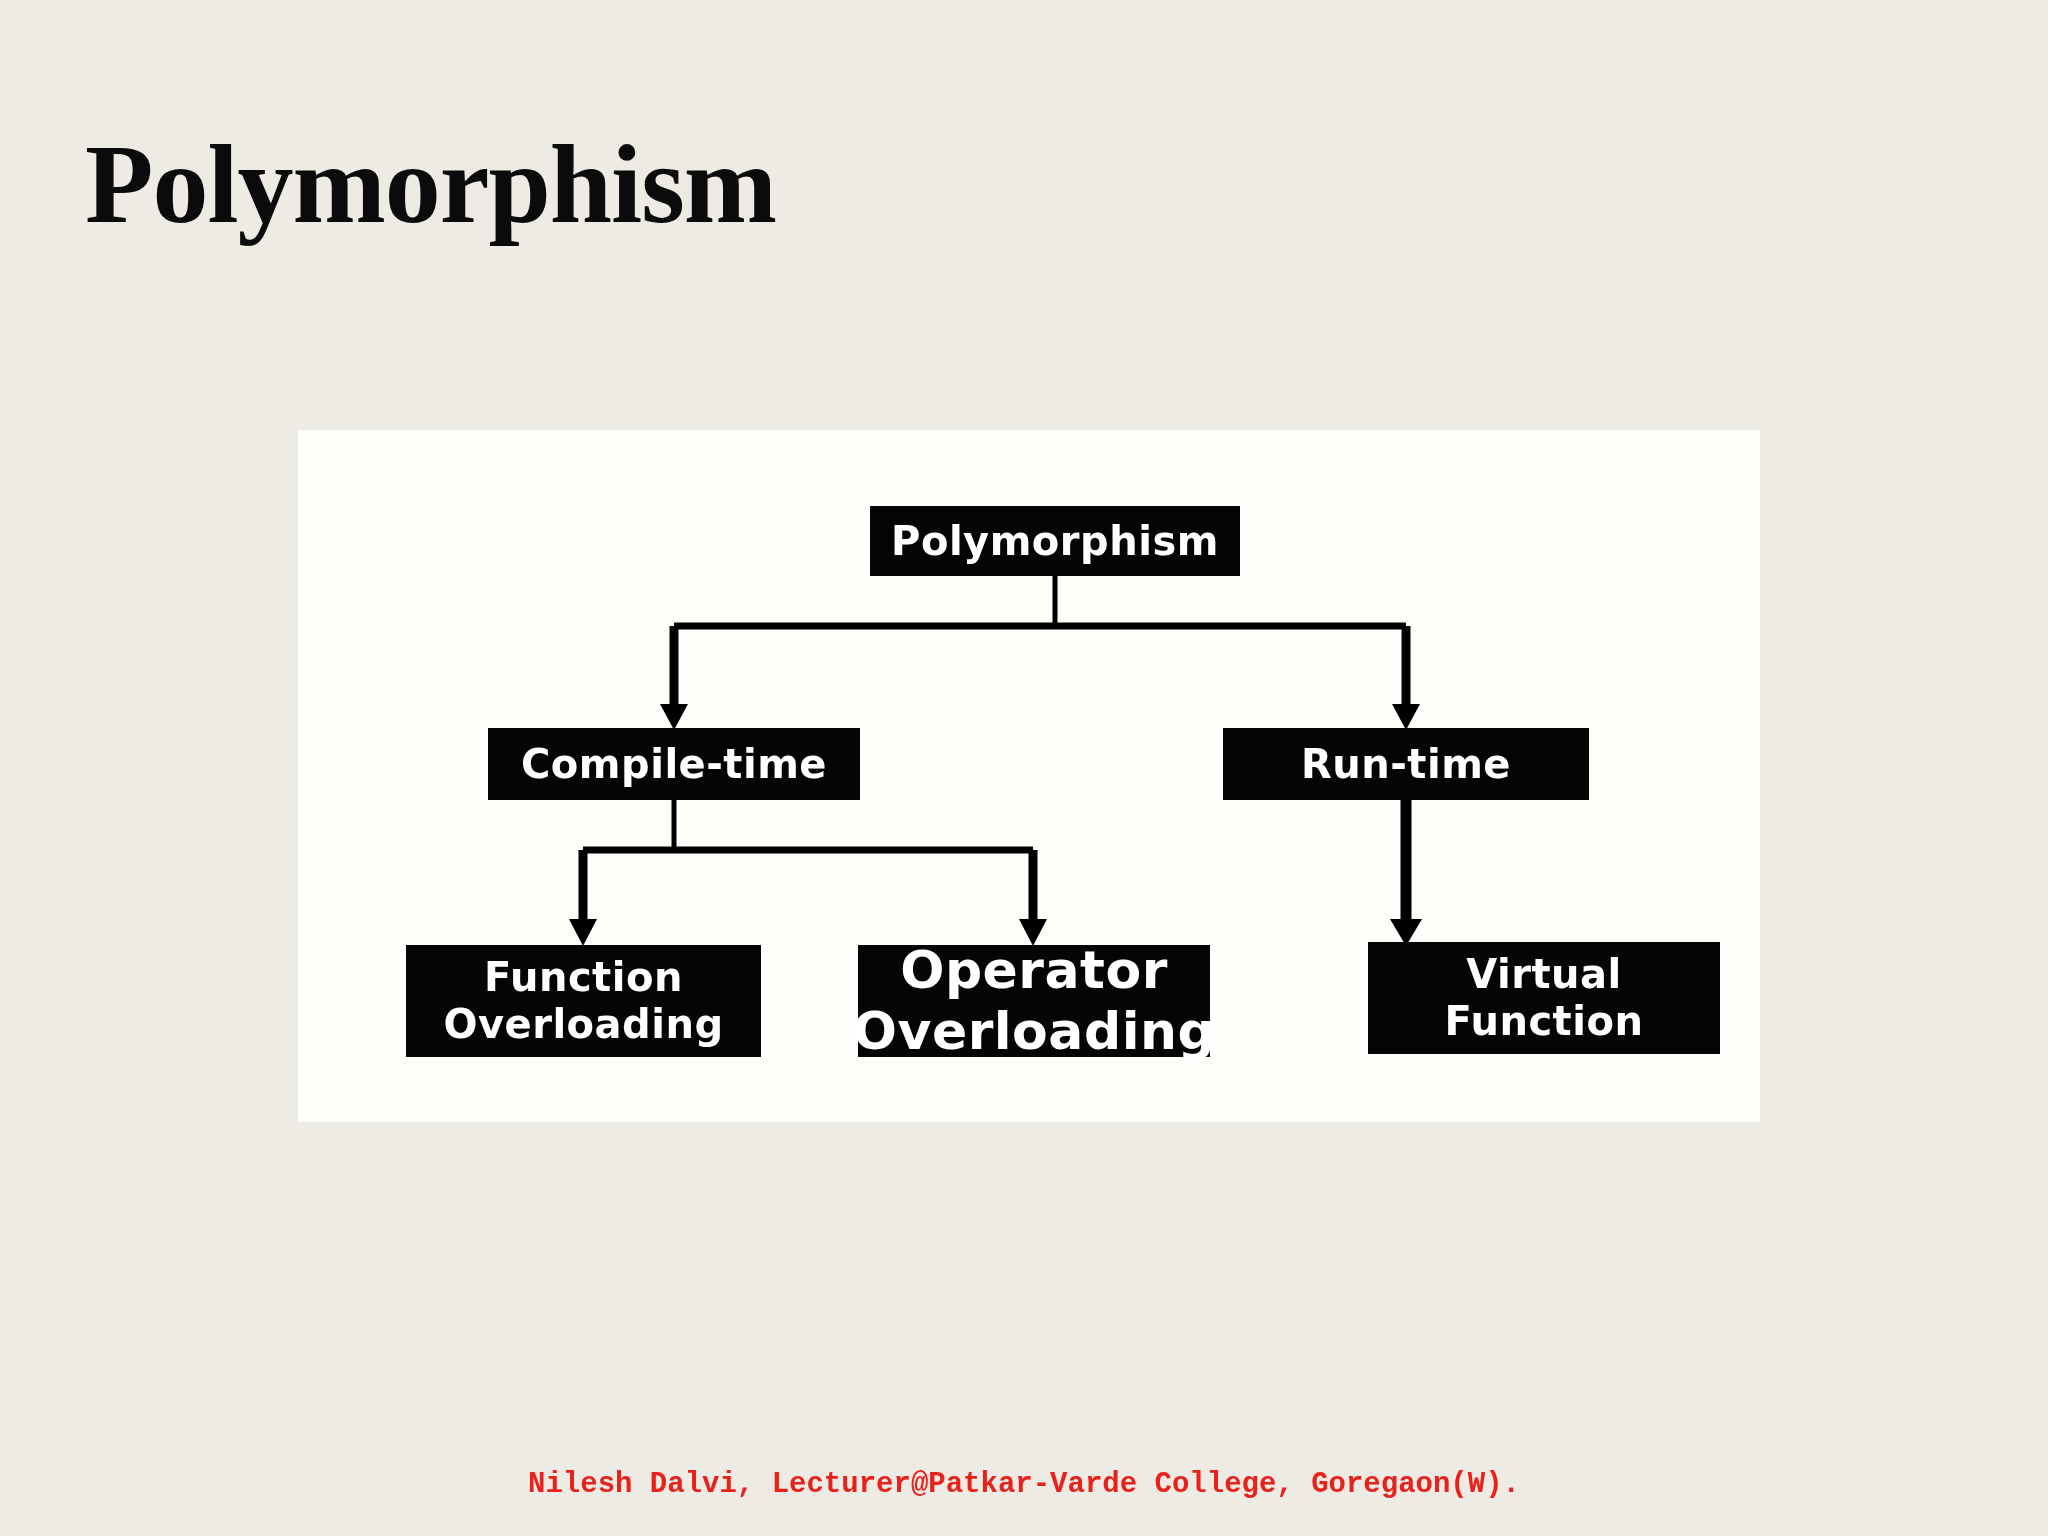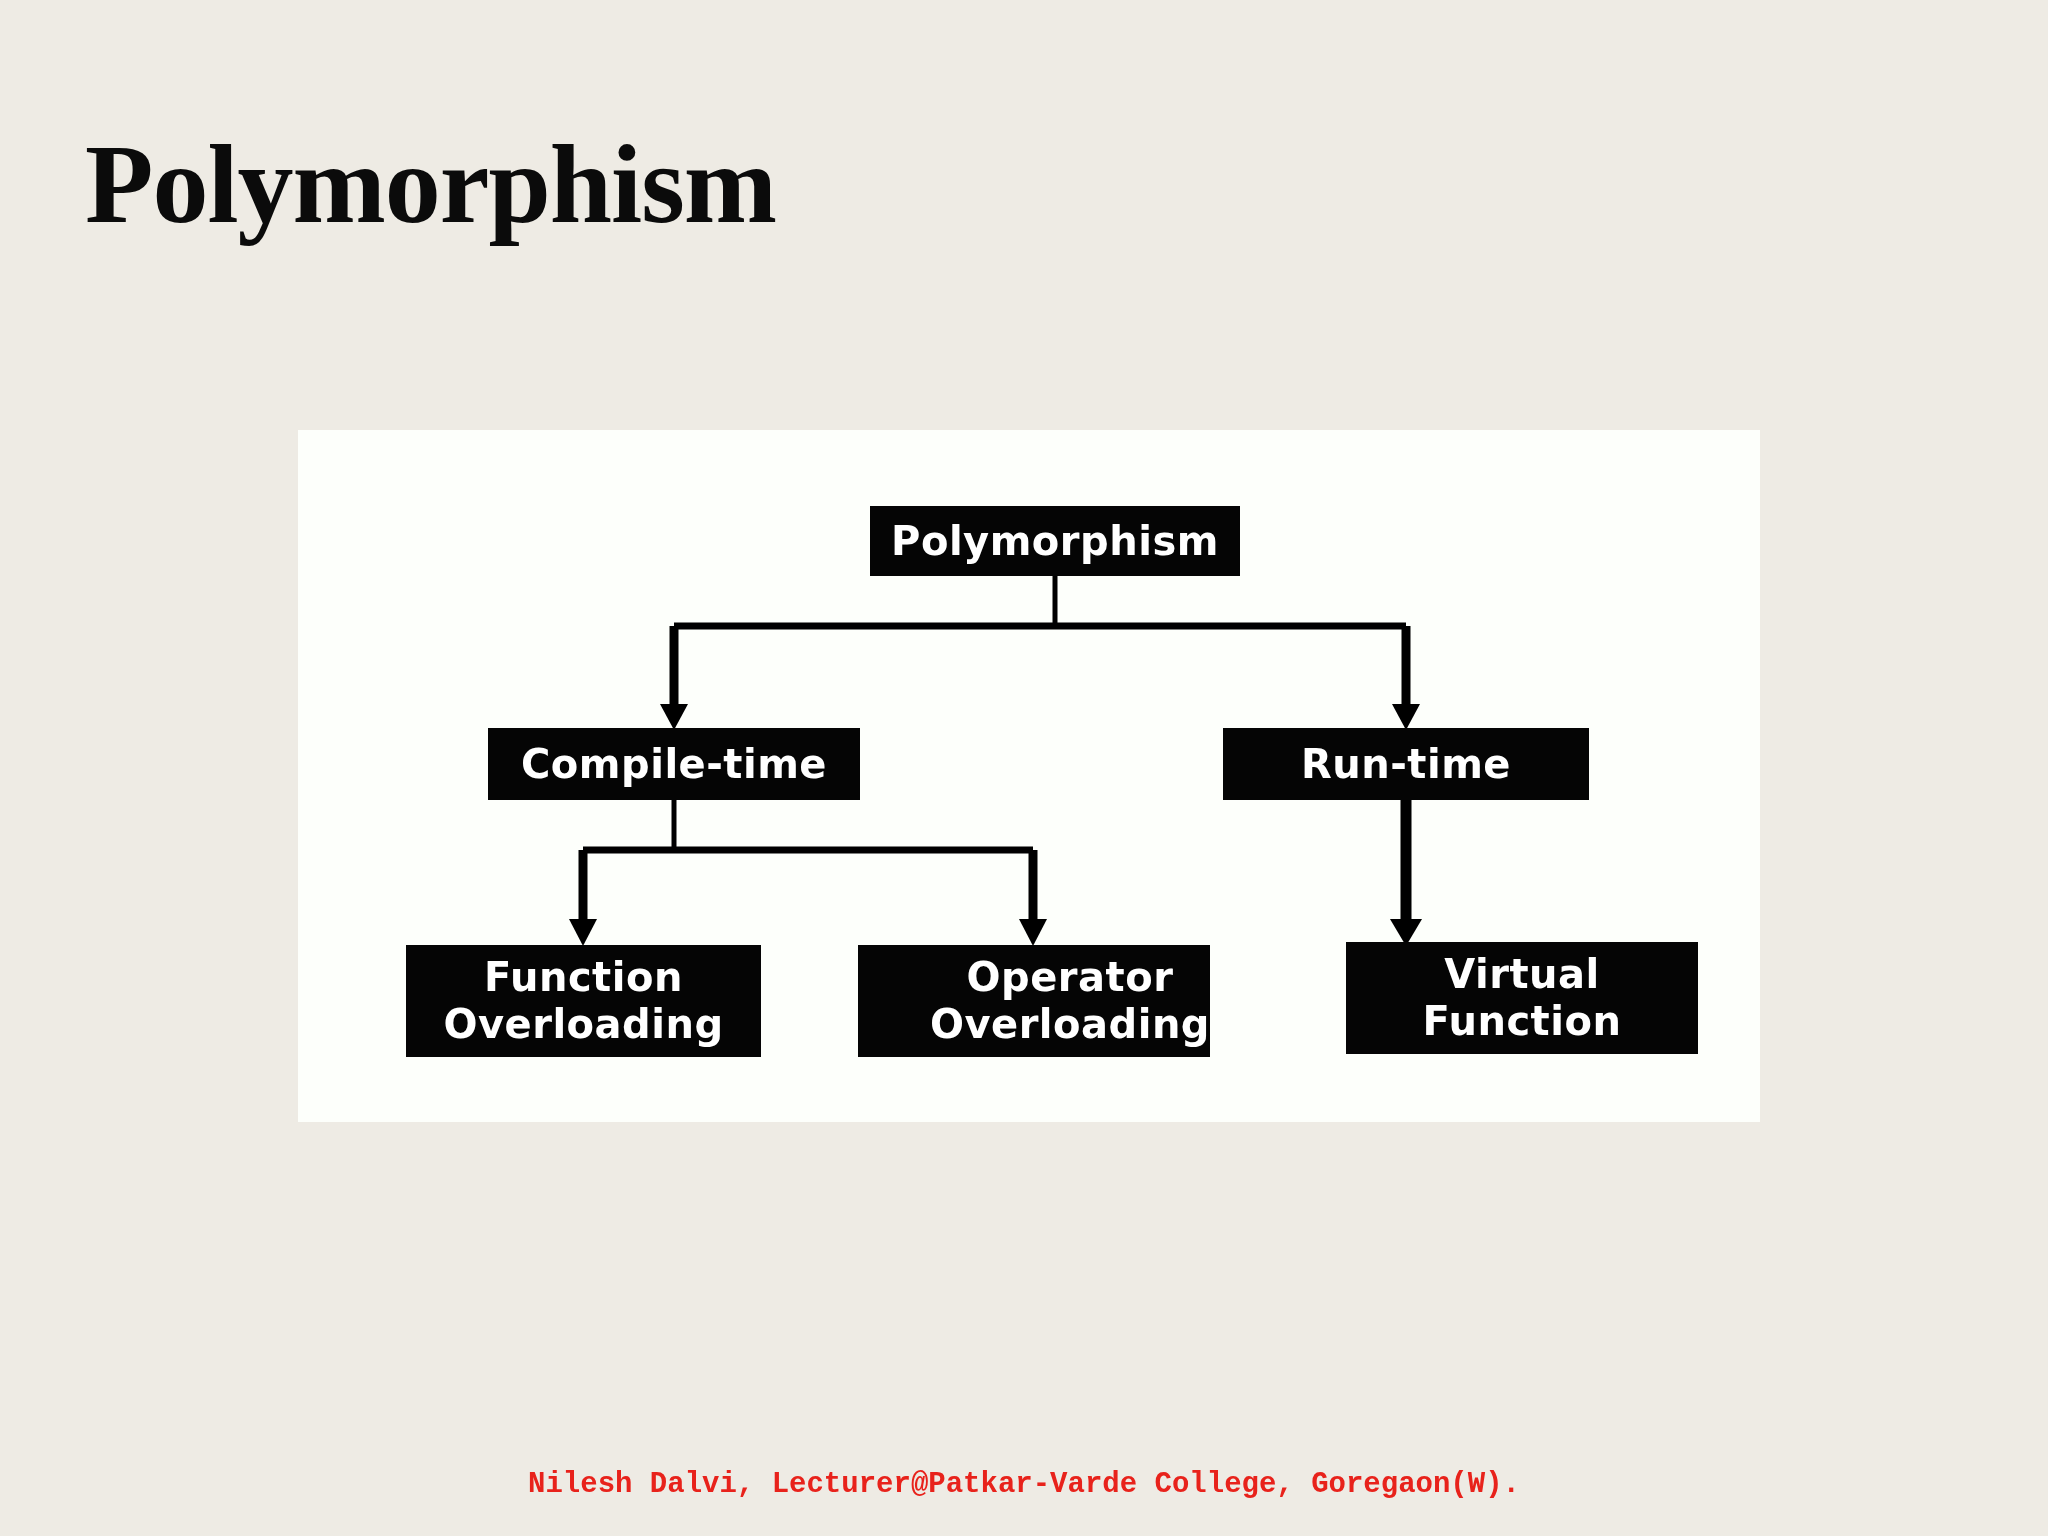--- a/index.html
+++ b/index.html
@@ -88,26 +88,25 @@
     width: 355px;
     height: 112px;
     font-size: 40px;
     line-height: 1.18;
   }
   #node-operator-overloading {
     left: 560px;
     top: 515px;
     width: 352px;
     height: 112px;
-    font-size: 40px;
+    font-size: 52px;
     line-height: 1.18;
-    justify-content: flex-end;
   }
   #node-virtual-function {
-    left: 1048px;
+    left: 1070px;
     top: 512px;
     width: 352px;
     height: 112px;
     font-size: 40px;
     line-height: 1.18;
   }
 
   
   .connector-svg {
     position: absolute;

